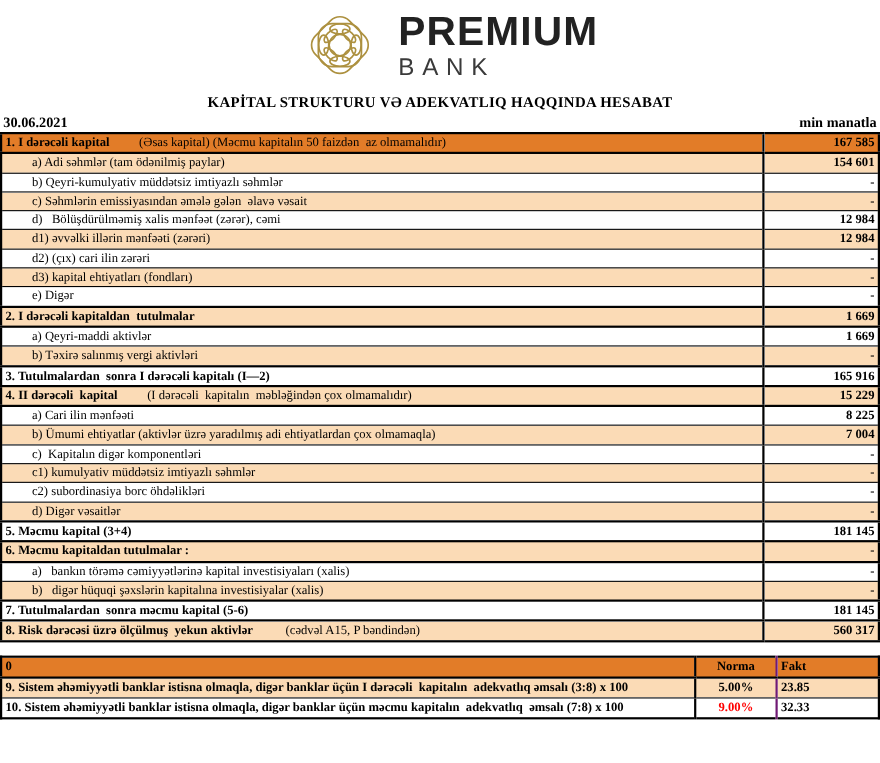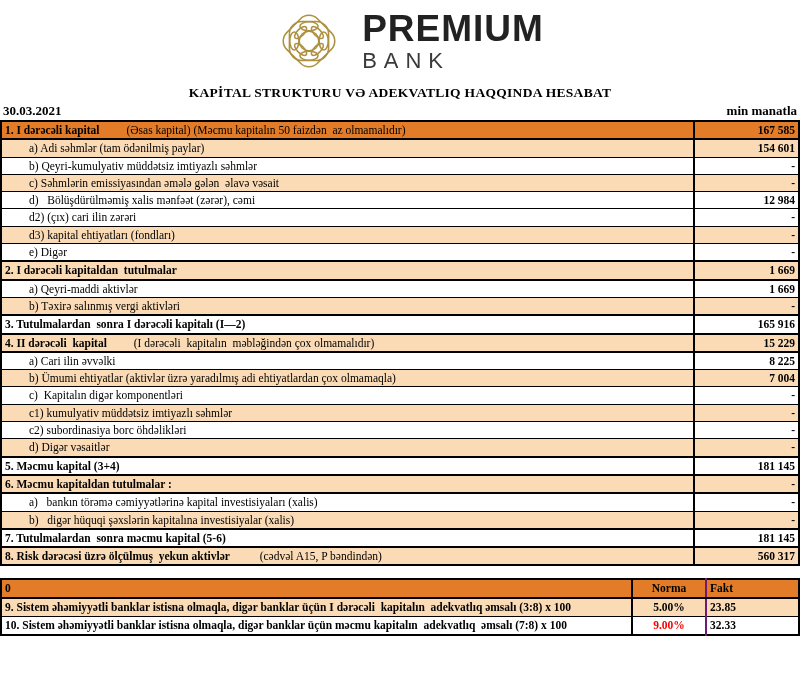--- a/index.html
+++ b/index.html
@@ -62,21 +62,21 @@
     </svg>
     <div class="logo-text">
       <div class="brand-top">PREMIUM</div>
       <div class="brand-bottom">BANK</div>
     </div>
   </div>
 
   <div class="title">KAPİTAL STRUKTURU VƏ ADEKVATLIQ HAQQINDA HESABAT</div>
 
   <div class="meta">
-    <span>30.03.2021</span>
+    <span>30.06.2021</span>
     <span>min manatla</span>
   </div>
 
   <table class="main">
     <tbody id="main-rows">
         <tr class="bg-orange section">
           <td class="lab"><span class="lb">1. I dərəcəli kapital</span><span class="lr"> (Əsas kapital) (Məcmu kapitalın 50 faizdən  az olmamalıdır)</span></td>
           <td class="val">167 585</td>
         </tr>
         <tr class="bg-peach">
@@ -88,20 +88,24 @@
           <td class="val">-</td>
         </tr>
         <tr class="bg-peach">
           <td class="lab ind-1"><span class="lr">c) Səhmlərin emissiyasından əmələ gələn  əlavə vəsait</span></td>
           <td class="val">-</td>
         </tr>
         <tr class="bg-white">
           <td class="lab ind-1"><span class="lr">d)   Bölüşdürülməmiş xalis mənfəət (zərər), cəmi</span></td>
           <td class="val">12 984</td>
         </tr>
+        <tr class="bg-peach">
+          <td class="lab ind-2"><span class="lr">d1) əvvəlki illərin mənfəəti (zərəri)</span></td>
+          <td class="val">12 984</td>
+        </tr>
         <tr class="bg-white">
           <td class="lab ind-2"><span class="lr">d2) (çıx) cari ilin zərəri</span></td>
           <td class="val">-</td>
         </tr>
         <tr class="bg-peach">
           <td class="lab ind-2"><span class="lr">d3) kapital ehtiyatları (fondları)</span></td>
           <td class="val">-</td>
         </tr>
         <tr class="bg-white">
           <td class="lab ind-1"><span class="lr">e) Digər</span></td>
@@ -121,21 +125,21 @@
         </tr>
         <tr class="bg-white section">
           <td class="lab"><span class="lb">3. Tutulmalardan  sonra I dərəcəli kapitalı (I—2)</span></td>
           <td class="val">165 916</td>
         </tr>
         <tr class="bg-peach section">
           <td class="lab"><span class="lb">4. II dərəcəli  kapital</span><span class="lr"> (I dərəcəli  kapitalın  məbləğindən çox olmamalıdır)</span></td>
           <td class="val">15 229</td>
         </tr>
         <tr class="bg-white">
-          <td class="lab ind-1"><span class="lr">a) Cari ilin əvvəlki</span></td>
+          <td class="lab ind-1"><span class="lr">a) Cari ilin mənfəəti</span></td>
           <td class="val">8 225</td>
         </tr>
         <tr class="bg-peach">
           <td class="lab ind-1"><span class="lr">b) Ümumi ehtiyatlar (aktivlər üzrə yaradılmış adi ehtiyatlardan çox olmamaqla)</span></td>
           <td class="val">7 004</td>
         </tr>
         <tr class="bg-white">
           <td class="lab ind-1"><span class="lr">c)  Kapitalın digər komponentləri</span></td>
           <td class="val">-</td>
         </tr>

